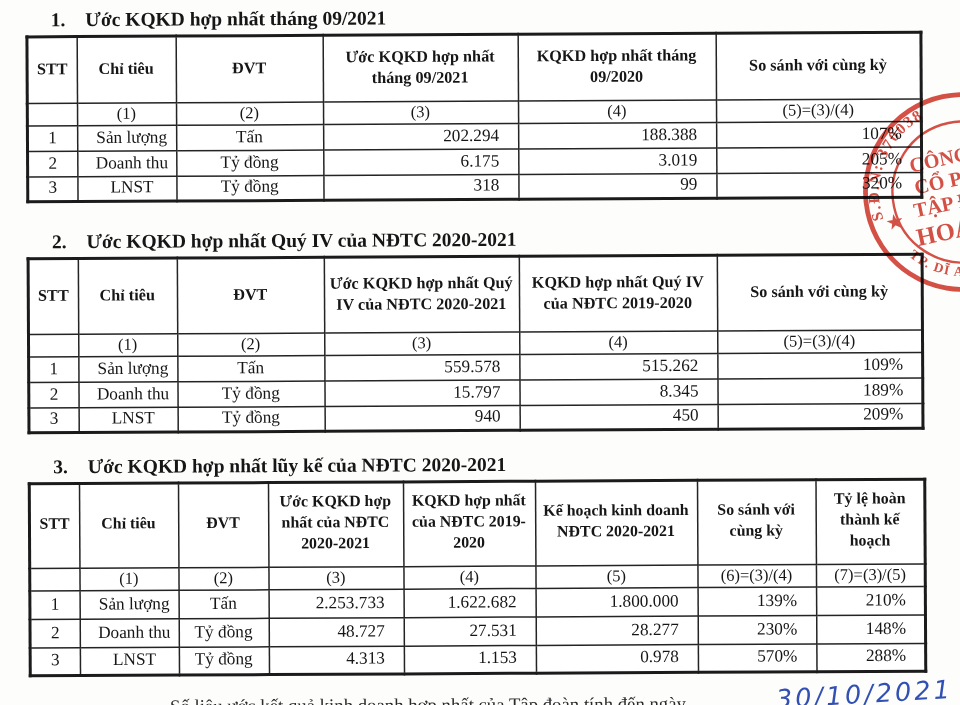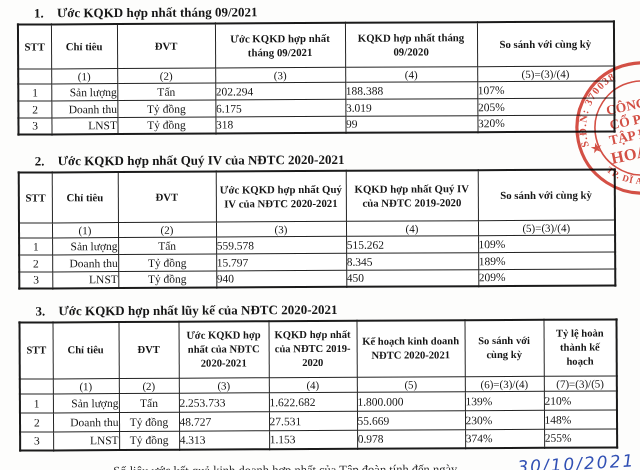--- a/index.html
+++ b/index.html
@@ -15,22 +15,22 @@
   .sec-no { display:inline-block; min-width:12px; margin-right:11px; }
   #s1 { margin-top:3px; }
   #s2 { margin-top:17px; }
   #s3 { margin-top:13px; }
   table { border-collapse:collapse; table-layout:fixed; border:2px solid #1b1b1b; background:#fff; }
   th, td { border:1.4px solid #242424; overflow:hidden; vertical-align:middle; }
   thead .head th { font-weight:bold; text-align:center; font-size:10.8px; line-height:1.32; padding:2px 3px; }
   thead .subhead td { text-align:center; font-size:11px; height:15px; }
   tbody td { font-size:11.5px; }
   td.c { text-align:center; }
-  td.l { text-align:right; padding-left:7px; }
-  td.r { text-align:left; padding-right:25px; }
+  td.l { text-align:center; padding-left:7px; }
+  td.r { text-align:right; padding-right:12px; }
   #t1 .head th { height:44px; }
   #t2 .head th { height:50px; }
   #t3 .head th { height:56px; font-size:10.6px; }
   #t1 tbody td { height:17px; }
   #t2 tbody td { height:17px; }
   #t3 tbody td { height:19px; }
   .stamp-svg {
     position:absolute; left:532px; top:18px; width:220px; height:220px;
     mix-blend-mode:multiply; opacity:0.88; pointer-events:none;
   }
@@ -218,33 +218,33 @@
             <td class="r">1.800.000</td>
             <td class="r">139%</td>
             <td class="r">210%</td>
           </tr>
           <tr>
             <td class="c">2</td>
             <td class="l">Doanh thu</td>
             <td class="c">Tỷ đồng</td>
             <td class="r">48.727</td>
             <td class="r">27.531</td>
-            <td class="r">55.669</td>
+            <td class="r">28.277</td>
             <td class="r">230%</td>
             <td class="r">148%</td>
           </tr>
           <tr>
             <td class="c">3</td>
             <td class="l">LNST</td>
             <td class="c">Tỷ đồng</td>
             <td class="r">4.313</td>
             <td class="r">1.153</td>
             <td class="r">0.978</td>
-            <td class="r">374%</td>
-            <td class="r">255%</td>
+            <td class="r">570%</td>
+            <td class="r">288%</td>
           </tr>
         </tbody>
       </table>
   </section>
 
   <div class="footnote">Số liệu ước kết quả kinh doanh hợp nhất của Tập đoàn tính đến ngày</div>
   <div class="hand-date">30/10/2021</div>
 </div>
 
 <svg class="stamp-svg" viewBox="0 0 220 220" aria-hidden="true">

